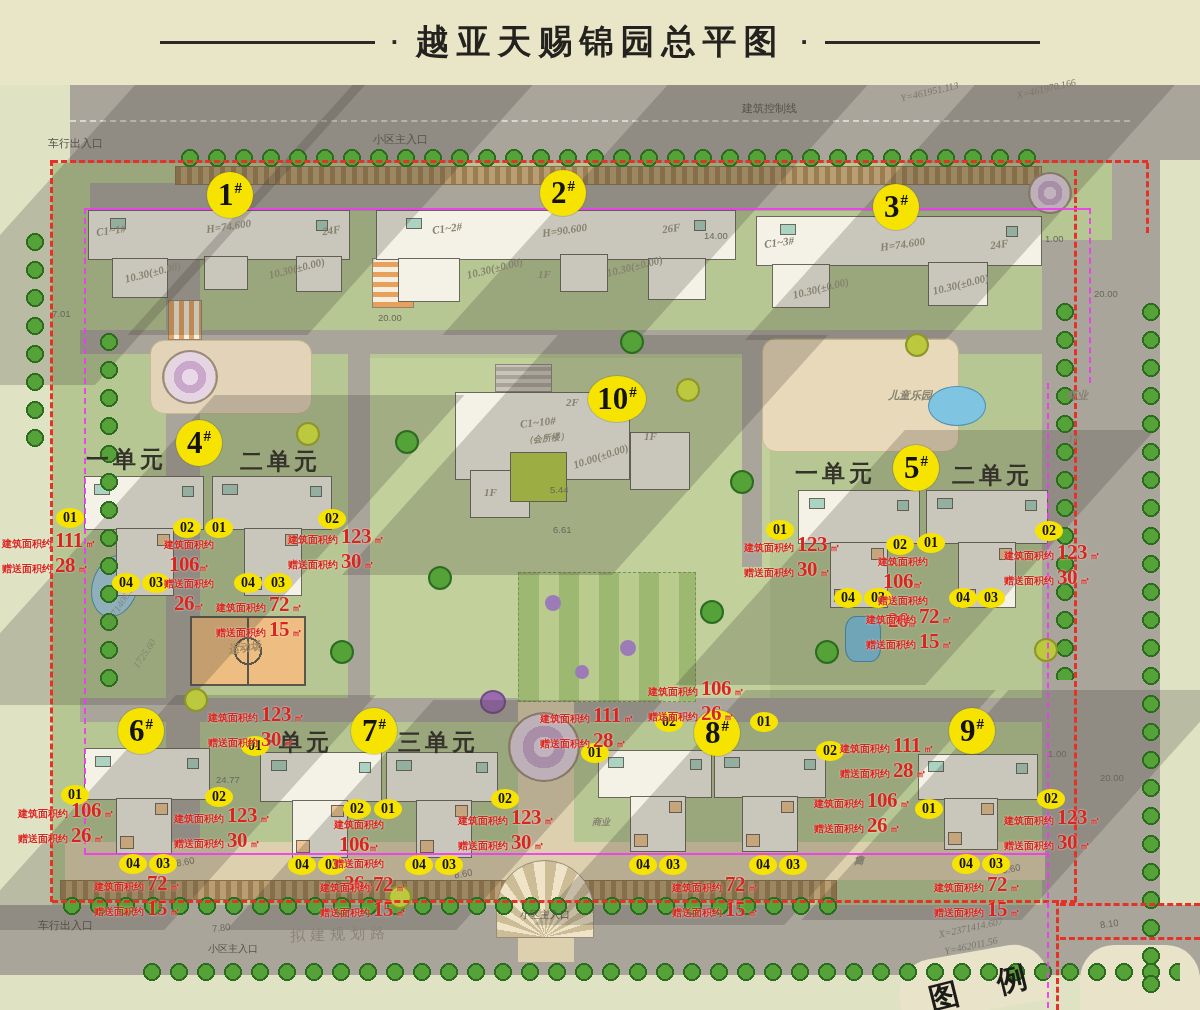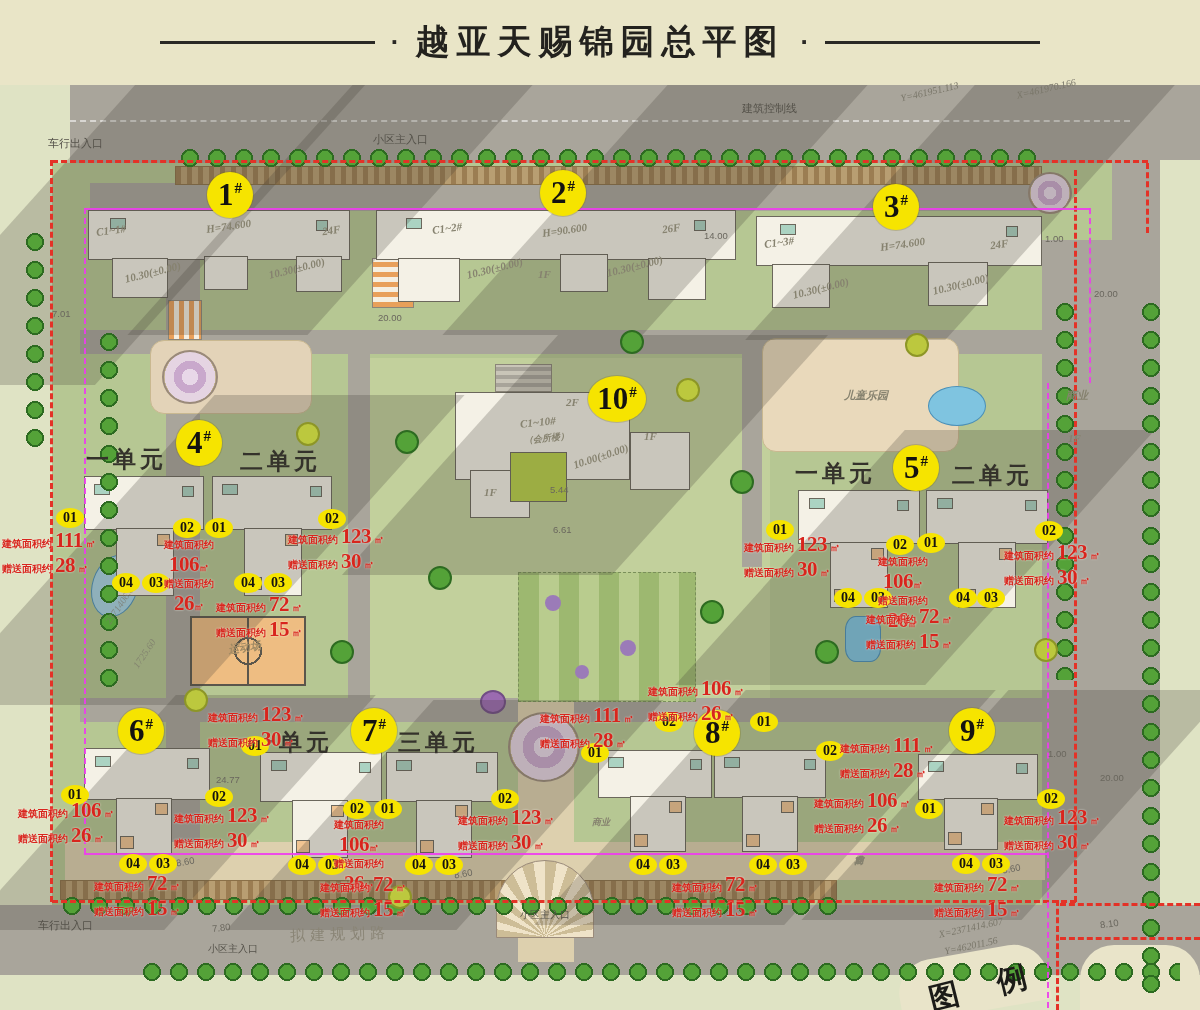--- a/index.html
+++ b/index.html
@@ -545,21 +545,21 @@
 <span class="abs ml" style="left:48px;top:136px">车行出入口</span>
 <span class="abs ml" style="left:742px;top:101px">建筑控制线</span>
 <span class="abs ml" style="left:38px;top:918px">车行出入口</span>
 <span class="abs ml" style="left:208px;top:942px;font-size:10px">小区主入口</span>
 <span class="abs ml" style="left:520px;top:908px;font-size:10px">小区主入口</span>
 <span class="abs roadlbl" style="left:290px;top:925px;transform:rotate(-2deg)">拟建规划路</span>
 <span class="abs legend" style="left:928px;top:966px">图 例</span>
 <div class="abs blob" style="left:898px;top:952px;width:150px;height:60px;transform:rotate(-10deg);z-index:4"></div>
 <div class="abs blob" style="left:1080px;top:945px;width:120px;height:66px;z-index:4"></div>
 <span class="abs bt" style="left:228px;top:640px;transform:rotate(-8deg);color:#a08a64">运动场</span>
-<span class="abs bt" style="left:844px;top:388px">儿童乐园</span>
+<span class="abs bt" style="left:888px;top:388px">儿童乐园</span>
 <span class="abs bt" style="left:1066px;top:388px">商业</span>
 <span class="abs bt" style="left:1068px;top:432px">1F</span>
 <span class="abs bt" style="left:592px;top:816px;font-size:9px">商业</span>
 <span class="abs bt" style="left:852px;top:848px;writing-mode:vertical-rl;font-size:9px">商业广场</span>
 
 <span class="abs bt" style="left:96px;top:224px;transform:rotate(-8deg)">C1~1#</span>
 <span class="abs bt" style="left:206px;top:220px;transform:rotate(-8deg)">H=74.600</span>
 <span class="abs bt" style="left:322px;top:224px;transform:rotate(-8deg)">24F</span>
 <span class="abs bt" style="left:124px;top:266px;transform:rotate(-14deg)">10.30(±0.00)</span>
 <span class="abs bt" style="left:268px;top:262px;transform:rotate(-14deg)">10.30(±0.00)</span>

